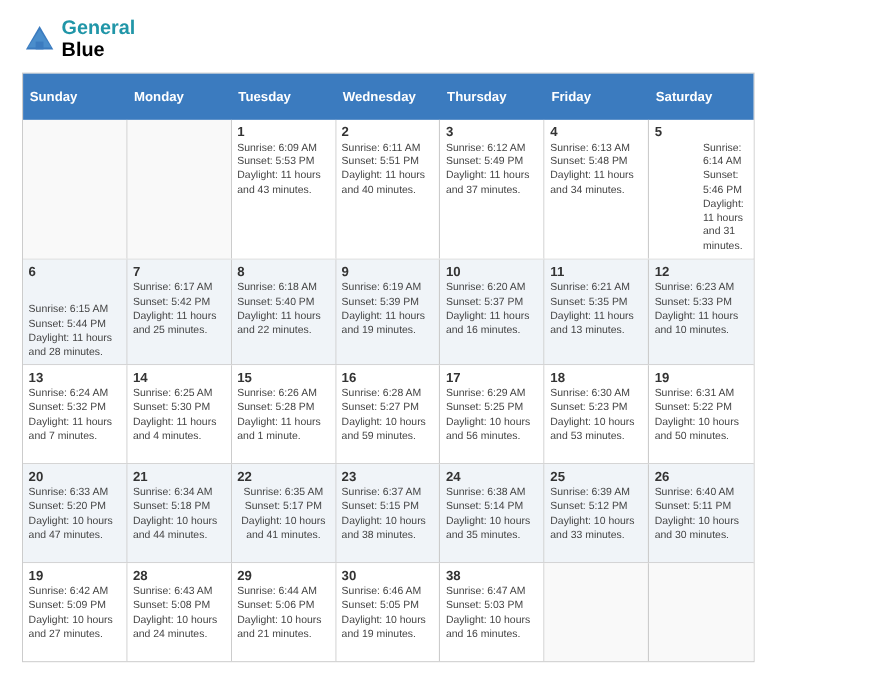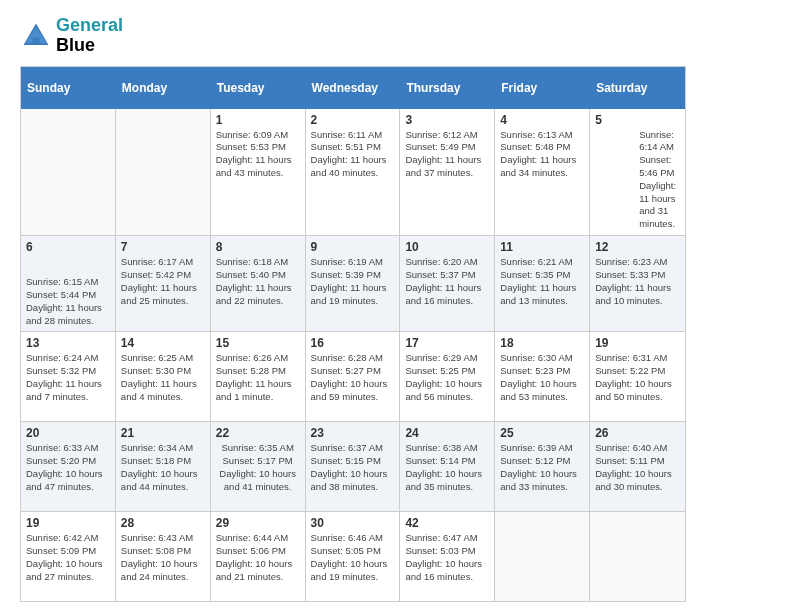--- a/index.html
+++ b/index.html
@@ -335,21 +335,21 @@
 Sunset: 5:06 PM
 Daylight: 10 hours and 21 minutes.</div>
           </div>
           <div class="cal-cell">
             <div class="day-num">30</div>
             <div class="day-info" style="white-space: pre-line;">Sunrise: 6:46 AM
 Sunset: 5:05 PM
 Daylight: 10 hours and 19 minutes.</div>
           </div>
           <div class="cal-cell">
-            <div class="day-num">42</div>
+            <div class="day-num">38</div>
             <div class="day-info" style="white-space: pre-line;">Sunrise: 6:47 AM
 Sunset: 5:03 PM
 Daylight: 10 hours and 16 minutes.</div>
           </div>
           <div class="cal-cell empty"></div>
           <div class="cal-cell empty"></div>
         </div>
       </div>
   </div>
 </div>

